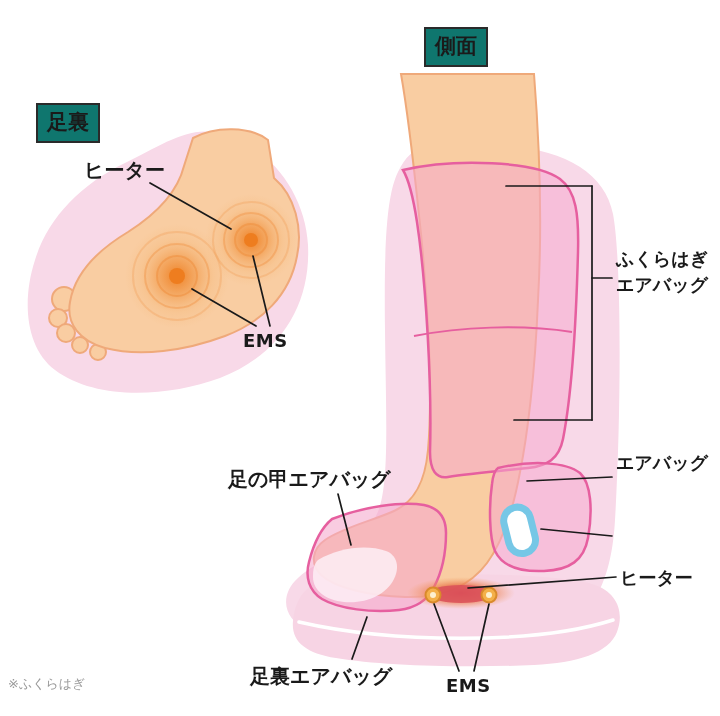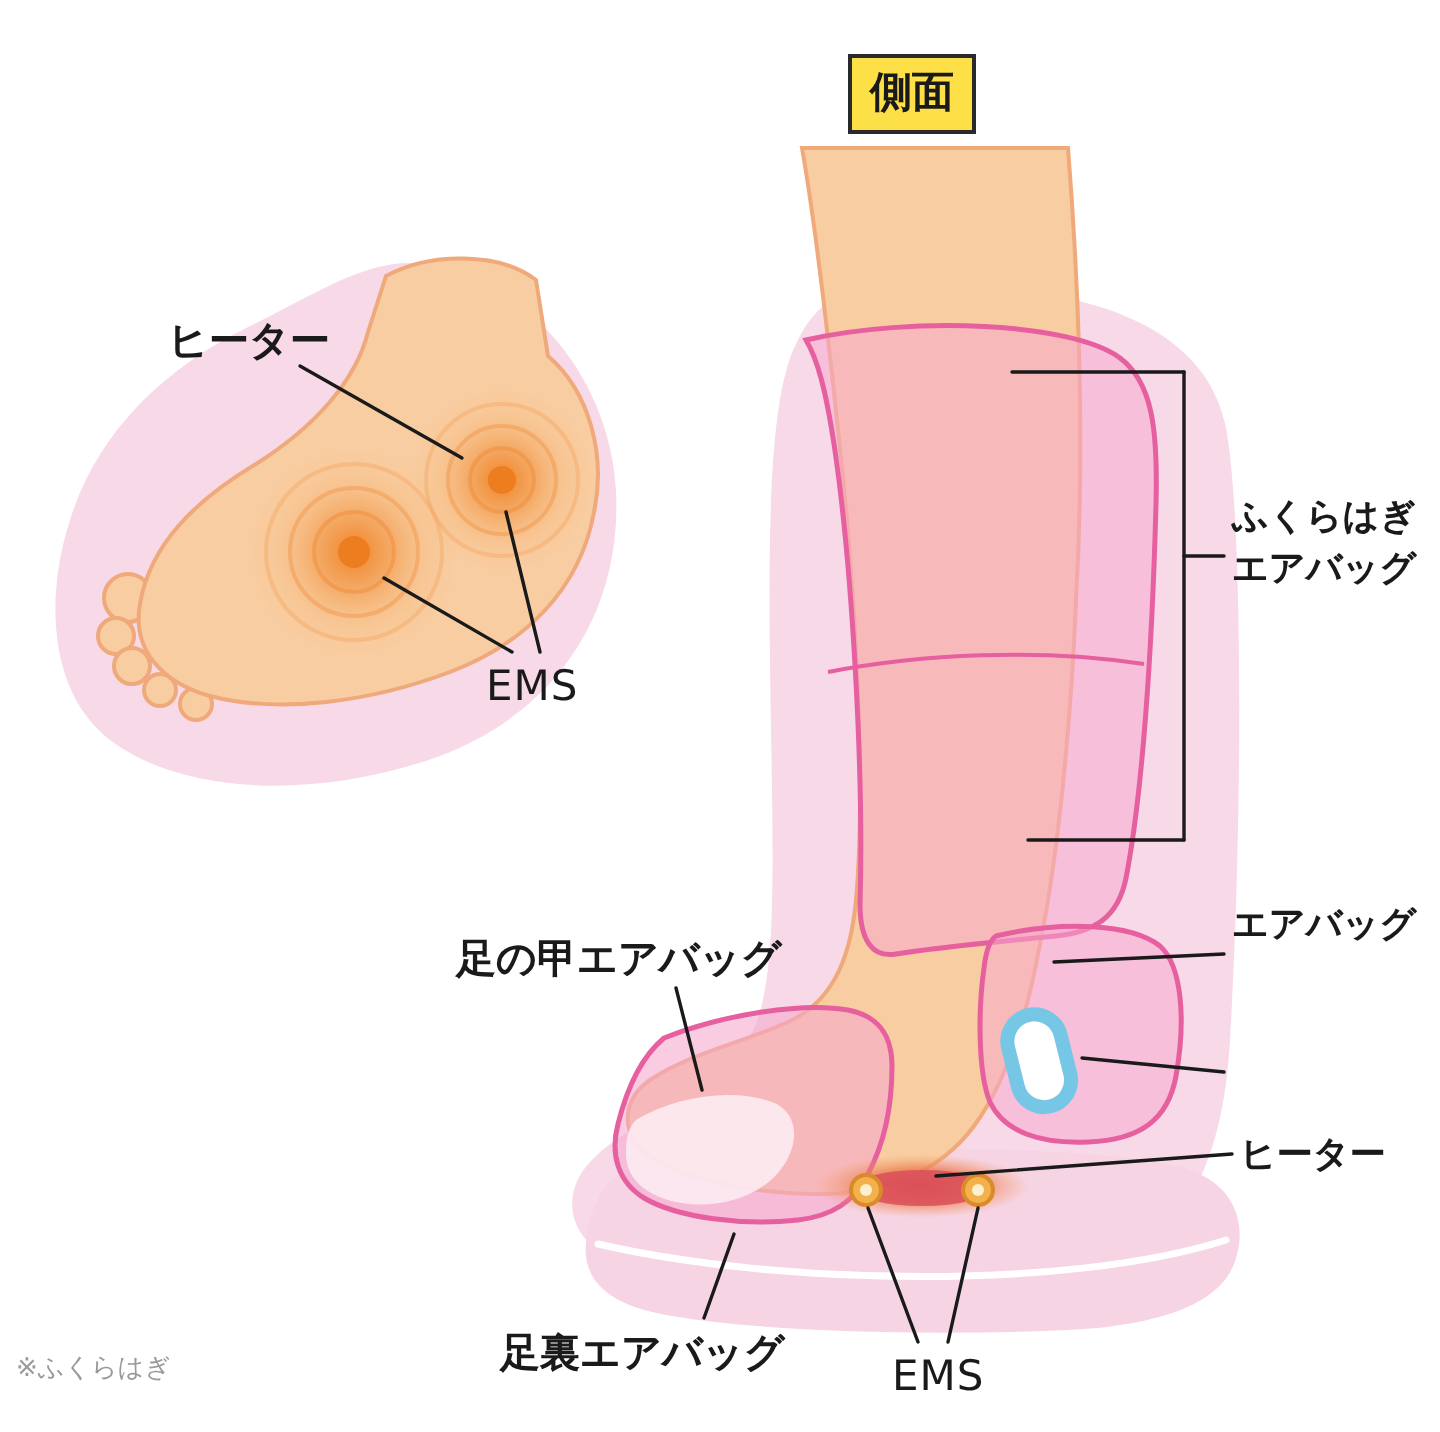--- a/index.html
+++ b/index.html
@@ -6,22 +6,22 @@
     --halo-pink:#f8d9e8; --wrap-pink:#f5aacd; --wrap-border:#e65f9f;
     --skin:#f9cda2; --skin-border:#efa97a; --heat-orange:#ee7d1f;
     --pad-blue:#76c7e6; --text:#1a1a1a; --note-gray:#9a9a9a;
   }
   *{margin:0;padding:0;box-sizing:border-box}
   body{background:#ffffff;font-family:"DejaVu Sans",sans-serif}
   .stage{position:relative;width:720px;height:716px;background:#fff;overflow:hidden}
   .stage svg{position:absolute;left:0;top:0}
   .lbl{position:absolute;color:var(--text);font-size:20px;font-weight:700;white-space:nowrap;line-height:1.45;z-index:5}
   .lbl-sm{font-size:18px}
-  .boxed{border:2px solid #2a2a2a;background:#fde047;padding:2px 9px 4px;font-size:21px;font-weight:600}
-  .ems{font-size:21px;font-weight:400;letter-spacing:.5px}
+  .boxed{border:2px solid #2a2a2a;background:#0f766e;padding:2px 9px 4px;font-size:21px;font-weight:600}
+  .ems{font-size:18px;font-weight:700;letter-spacing:.5px}
   .note{position:absolute;color:var(--note-gray);font-size:13px;z-index:5}
 </style>
 </head>
 <body>
 
 <div class="stage">
 
   <svg width="720" height="716" viewBox="0 0 720 716">
     <defs>
       <radialGradient id="heatGrad">
@@ -122,20 +122,21 @@
         <line x1="338" y1="494" x2="351" y2="545"></line>
 
         <line x1="352" y1="659" x2="367" y2="617"></line>
 
         <line x1="434" y1="604" x2="459" y2="671"></line>
         <line x1="489" y1="604" x2="474" y2="671"></line>
       </g>
     </g>
   </svg>
 
+  <div class="lbl boxed" style="left:36px;top:103px">足裏</div>
 
   <div class="lbl" style="left:84px;top:156px">ヒーター</div>
 
   <div class="lbl ems" style="left:243px;top:328px">EMS</div>
 
   <div class="lbl boxed" style="left:424px;top:27px">側面</div>
 
   <div class="lbl lbl-sm" style="left:616px;top:246px">
     <div>ふくらはぎ</div>
     <div>エアバッグ</div>

